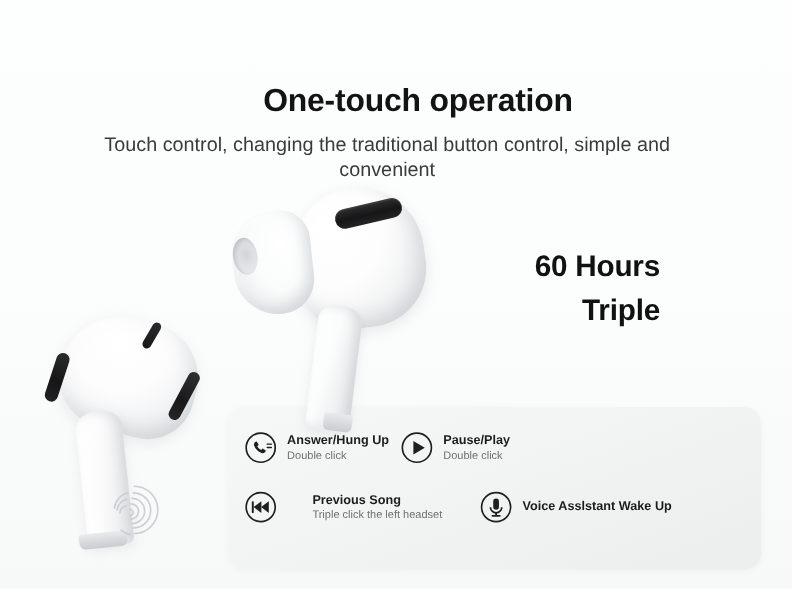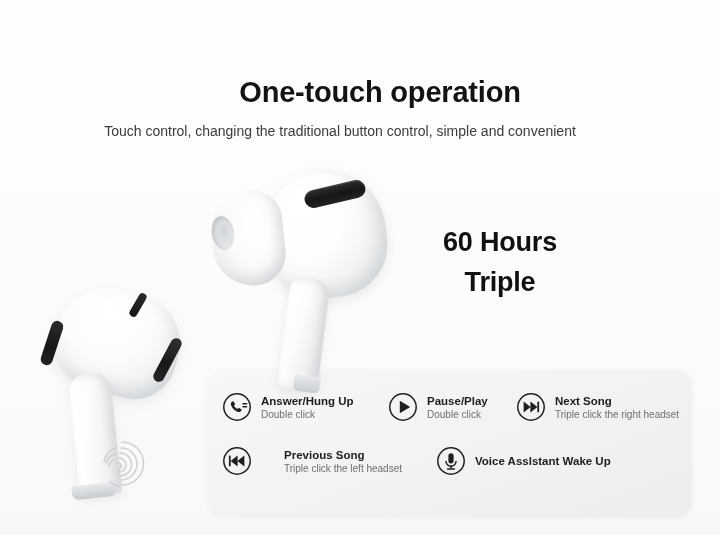--- a/index.html
+++ b/index.html
@@ -30,35 +30,35 @@
     width: 720px;
     text-align: center;
     font-size: 29px;
     font-weight: bold;
     color: #131313;
     letter-spacing: -0.2px;
     padding-left: 20px;
   }
   .subtitle {
     position: absolute;
-    left: 80px;
+    left: 92px;
     top: 120px;
     width: 520px;
     text-align: center;
-    font-size: 14px;
+    font-size: 18px;
     line-height: 23px;
     color: #3b3b3b;
     font-weight: normal;
   }
   .battery-block {
     position: absolute;
     left: 400px;
     top: 222px;
     width: 200px;
-    text-align: center;
+    text-align: right;
     font-size: 27px;
     font-weight: bold;
     color: #111111;
     line-height: 40px;
     letter-spacing: -0.2px;
   }
 
   
   .panel {
     position: absolute;
@@ -95,21 +95,21 @@
     white-space: nowrap;
   }
   .feature .sub {
     font-size: 10px;
     color: #6d6f70;
     line-height: 13px;
     white-space: nowrap;
   }
 
   .f1 { left: 14px;  top: 22px; }
-  .f2 { left: 180px; top: 22px; }
+  .f2 { left: 156px; top: 22px; }
   .f3 { left: 308px; top: 22px; }
   .f4 { left: 14px;  top: 76px; gap: 32px; }
   .f5 { left: 228px; top: 76px; align-items: center; }
 
   
   .bud-top {
     position: absolute;
     left: 206px;
     top: 168px;
     width: 200px;
@@ -327,34 +327,20 @@
           <circle cx="15" cy="15" r="13.2" fill="none" stroke="#1f1f1f" stroke-width="1.5"></circle>
           <path d="M11.8 8.8 L22.2 15 L11.8 21.2 Z" fill="#1f1f1f"></path>
         </svg>
       </div>
       <div class="txt">
         <div class="ttl">Pause/Play</div>
         <div class="sub">Double click</div>
       </div>
     </div>
 
-    <div class="feature f3">
-      <div class="ic">
-        <svg viewBox="0 0 30 30" width="30" height="30">
-          <circle cx="15" cy="15" r="13.2" fill="none" stroke="#1f1f1f" stroke-width="1.5"></circle>
-          <path d="M7.6 9.6 L14.6 15 L7.6 20.4 Z" fill="#1f1f1f"></path>
-          <path d="M14.4 9.6 L21.4 15 L14.4 20.4 Z" fill="#1f1f1f"></path>
-          <rect x="21.3" y="9.6" width="1.8" height="10.8" rx="0.8" fill="#1f1f1f"></rect>
-        </svg>
-      </div>
-      <div class="txt">
-        <div class="ttl">Next Song</div>
-        <div class="sub">Triple click the right headset</div>
-      </div>
-    </div>
 
     <div class="feature f4">
       <div class="ic">
         <svg viewBox="0 0 30 30" width="30" height="30">
           <circle cx="15" cy="15" r="13.2" fill="none" stroke="#1f1f1f" stroke-width="1.5"></circle>
           <path d="M22.4 9.6 L15.4 15 L22.4 20.4 Z" fill="#1f1f1f"></path>
           <path d="M15.6 9.6 L8.6 15 L15.6 20.4 Z" fill="#1f1f1f"></path>
           <rect x="6.9" y="9.6" width="1.8" height="10.8" rx="0.8" fill="#1f1f1f"></rect>
         </svg>
       </div>

